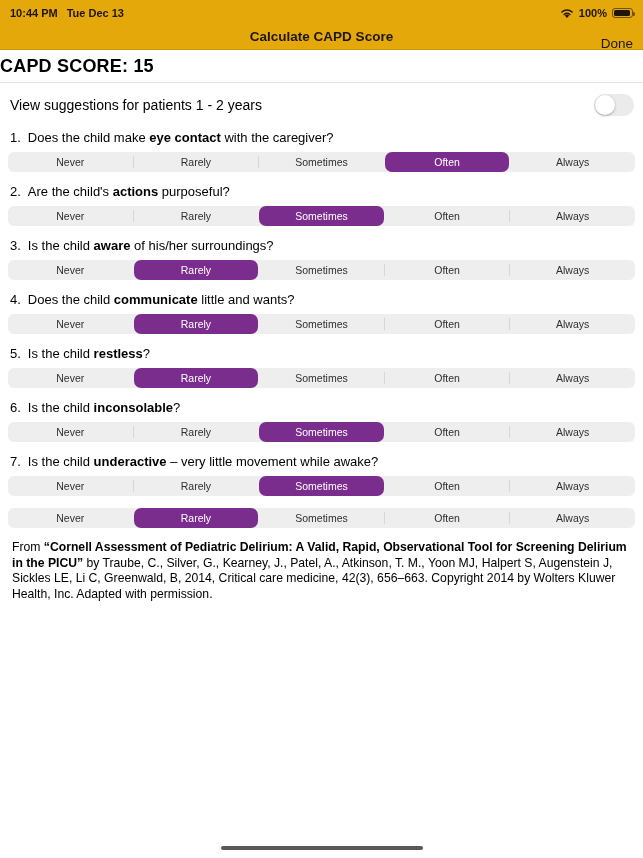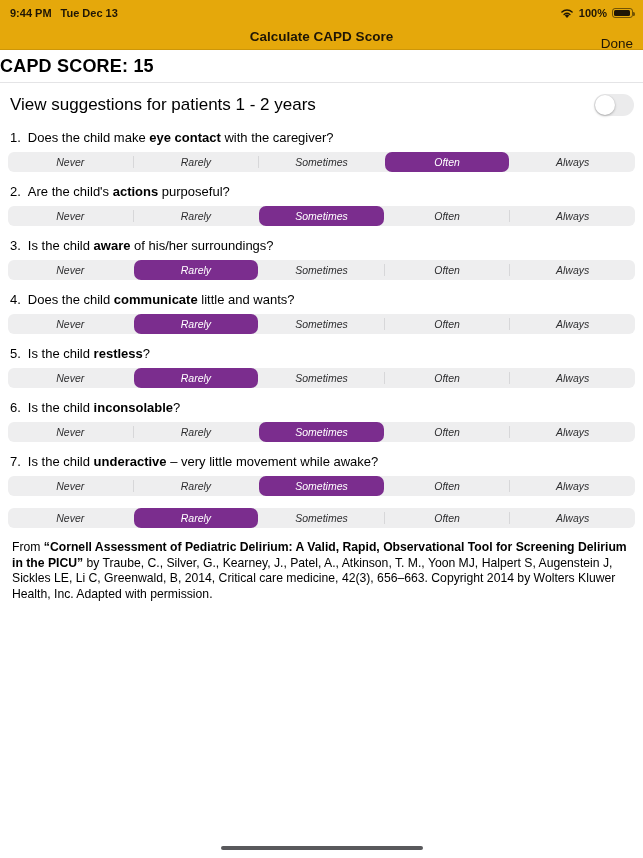--- a/index.html
+++ b/index.html
@@ -35,39 +35,39 @@
     height:32px;display:flex;align-items:center;justify-content:flex-start;
     border-bottom:1px solid #E4E4E6;
   }
   .score-title{font-size:18px;font-weight:bold;color:#000;letter-spacing:.2px;}
 
   
   .toggle-row{
     height:44px;display:flex;align-items:center;justify-content:space-between;
     padding:0 9px 0 10px;
   }
-  .toggle-label{font-size:17px;color:#000;}
+  .toggle-label{font-size:14px;color:#000;}
   .switch{width:40px;height:22px;border-radius:11px;background:#EBEBEC;position:relative;cursor:pointer;flex:0 0 auto;}
   .switch .knob{
     position:absolute;top:1px;left:1px;width:20px;height:20px;border-radius:50%;
     background:#fff;box-shadow:0 1px 2.5px rgba(0,0,0,0.28),0 0 0 0.5px rgba(0,0,0,0.04);
   }
 
   
   .questions{padding-top:3px;}
   .question{margin-bottom:12px;}
   .q-text{margin:0 10px 7px 10px;font-size:13px;color:#000;line-height:15px;}
   .q-num{display:inline-block;min-width:10px;margin-right:7px;}
   .seg{
     margin:0 8px;height:20px;background:#EEEEEF;border-radius:6px;
     display:flex;align-items:stretch;
   }
   .segment{
     flex:1;display:flex;align-items:center;justify-content:center;
-    font-size:10.5px;color:#2e2e30;cursor:pointer;white-space:nowrap;font-style:italic;
+    font-size:10.5px;color:#2e2e30;cursor:pointer;white-space:nowrap;
   }
   .segment.selected{background:#7B2D8E;color:#fff;border-radius:7px;}
   .seg .divider{width:1px;margin:4px 0;background:#D7D7D9;}
   .seg .divider.hidden{visibility:hidden;}
 
   
   .footer{margin:9px 9px 0 12px;font-size:12.2px;line-height:15.5px;color:#000;}
   .footer b{font-weight:bold;}
 
   
@@ -77,21 +77,21 @@
   }
 </style>
 </head>
 <body>
 
 <div class="screen">
 
   <div class="topbar">
     <div class="status-bar">
       <div class="status-left">
-        <span>9:44 PM</span>
+        <span>10:44 PM</span>
         <span>Tue Dec 13</span>
       </div>
       <div class="status-right">
         <span class="wifi">
           <svg width="14" height="11" viewBox="0 0 16 12">
             <path d="M8 11 L10.5 8.2 a3.8 3.8 0 0 0 -5 0 Z" fill="#1f1606"></path>
             <path d="M4.7 7.1 a5 5 0 0 1 6.6 0" stroke="#1f1606" stroke-width="1.7" fill="none" stroke-linecap="round"></path>
             <path d="M2.2 4.3 a8.6 8.6 0 0 1 11.6 0" stroke="#1f1606" stroke-width="1.7" fill="none" stroke-linecap="round"></path>
           </svg>
         </span>

